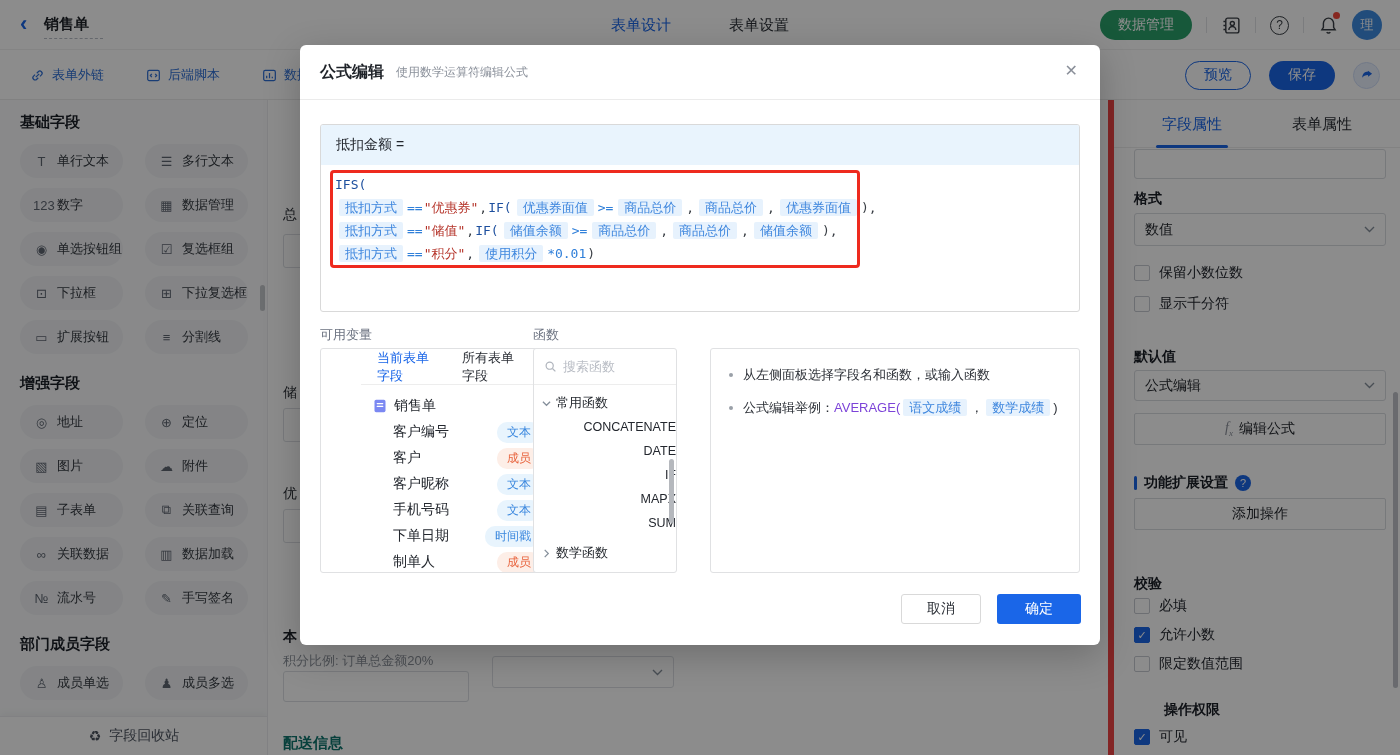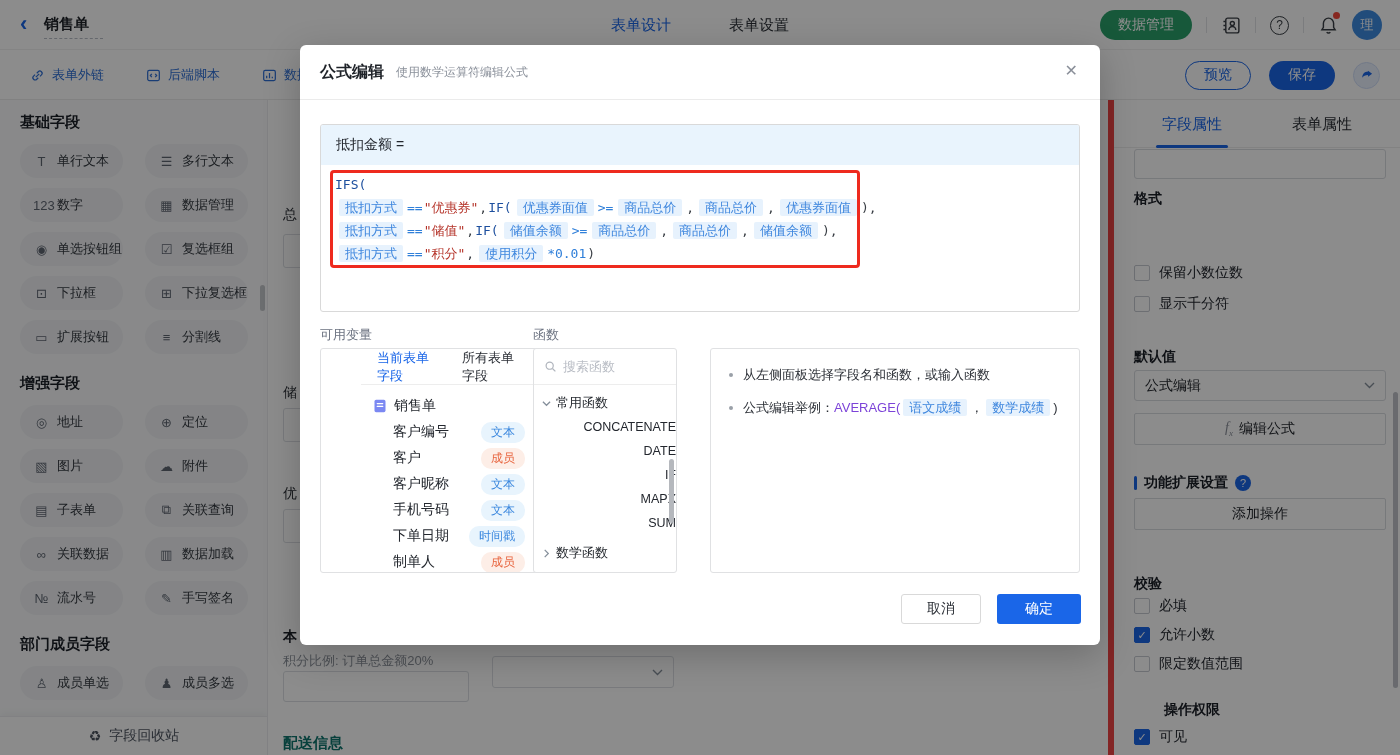--- a/index.html
+++ b/index.html
@@ -96,21 +96,21 @@
   .annotation { position:absolute; left:30px; top:125px; width:530px; height:98px; border:3px solid #ee2a1e; border-radius:4px; pointer-events:none; z-index:5; }
 
   .panel-label { position:absolute; top:281px; font-size:13px; color:#6b7280; }
   .m-panel { position:absolute; top:303px; height:225px; border:1px solid #e0e1e3; border-radius:3px; background:#fff; overflow:hidden; }
   .vars-panel { left:20px; width:222px;padding-left:40px; }
   .vp-tabs { height:36px; border-bottom:1px solid #ededed; display:flex; align-items:center; gap:22px; padding:0 16px; }
   .vp-tab { font-size:13px; color:#2b2f36; cursor:pointer; }
   .vp-tab.true { color:#1a66e8; }
   .vp-form-row { display:flex; align-items:center; gap:7px; padding:12px 0 4px 12px; font-size:14px; color:#1f2329; }
   .vp-field { position:relative; height:26px; display:flex; align-items:center; padding-left:32px; font-size:14px; color:#23272e; cursor:pointer; }
-  .badge { position:absolute; right:16px; font-size:12px; padding:2px 10px; border-radius:10px; }
+  .badge { position:absolute; right:0; font-size:12px; padding:2px 10px; border-radius:10px; }
   .badge.blue { background:#e8f4fd; color:#3a87de; }
   .badge.orange { background:#fdeee7; color:#e8643e; }
   .vp-thumb { position:absolute; right:2px; top:42px; width:5px; height:70px; border-radius:3px; background:#b5b8bd; }
 
   .funcs-panel { left:233px; width:144px; }
   .fn-search { height:36px; border-bottom:1px solid #ededed; display:flex; align-items:center; gap:6px; padding:0 10px; color:#b0b5bd; }
   .fn-search input { border:none; outline:none; width:92px; font-size:13px; color:#333; background:transparent; }
   .fn-search input::placeholder { color:#b8bcc4; }
   .grp-head { display:flex; align-items:center; gap:5px; height:24px; padding-left:8px; font-size:13px; color:#1f2329; cursor:pointer; margin-top:6px; }
   .chev svg { transition:none; display:block; }
@@ -356,20 +356,28 @@
 
   <aside class="right-panel">
     <div class="rp-tabs">
 
     <span class="rp-tab true">字段属性</span>
         <span class="rp-tab false">表单属性</span>
       </div>
     <span class="rp-box" style="top:49px; height:30px;"></span>
 
     <span class="rp-label" style="top:90px;">格式</span>
+    <div class="rp-select" style="top:113px;">
+      <span>数值</span>
+      <span class="chev-d">
+          <svg width="11" height="7" viewBox="0 0 11 7" fill="none" stroke="#86909c" stroke-width="1.4">
+            <path d="M1 1l4.5 4.5L10 1"></path>
+          </svg>
+        </span>
+    </div>
     <div>
 
     <label class="cb-row fmt-cb" style="top: 164px;">
           <span class="cb false"></span>
           <span class="cb-label">保留小数位数</span>
         </label>
         <label class="cb-row fmt-cb" style="top: 195px;">
           <span class="cb false"></span>
           <span class="cb-label">显示千分符</span>
         </label>

